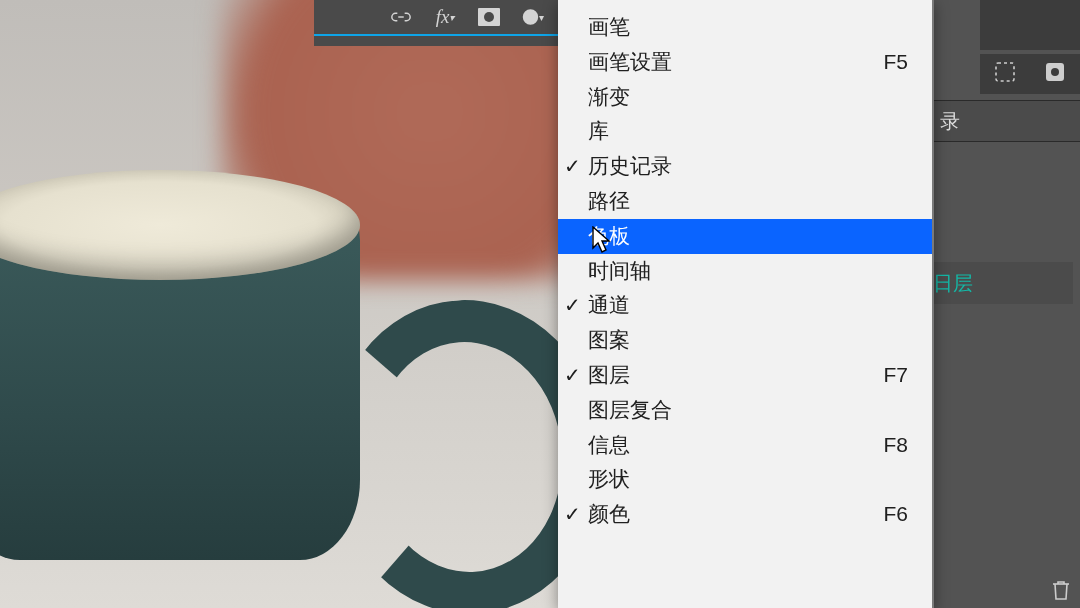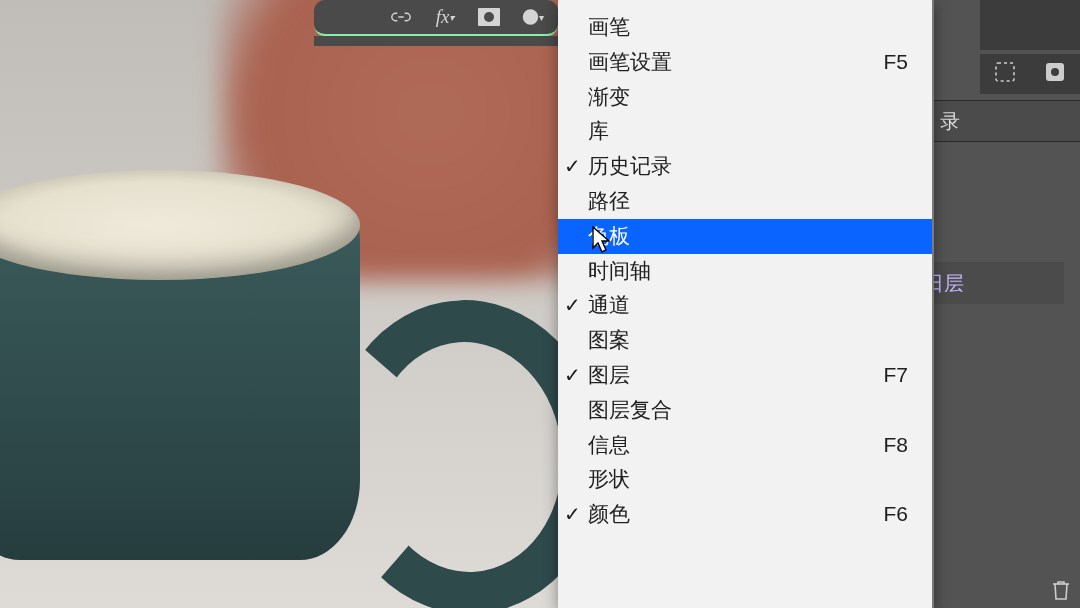--- a/index.html
+++ b/index.html
@@ -66,28 +66,27 @@
     transform: rotate(-4deg);
   }
   
   .layers-toolbar {
     position: absolute;
     left: 314px;
     top: 0;
     width: 244px;
     height: 36px;
     background: #4a4a4a;
-    border-bottom: 2px solid #86efac;
+    border-bottom: 2px solid #0ea5e9;
     display: flex;
     align-items: center;
     justify-content: flex-end;
     gap: 22px;
     padding-right: 14px;
     box-sizing: border-box;
-    border-radius: 11px;
   }
   .layers-toolbar .ico {
     width: 22px;
     height: 22px;
     display: flex;
     align-items: center;
     justify-content: center;
     color: #d4d4d4;
   }
   .layers-toolbar svg { display:block; }
@@ -139,25 +138,25 @@
     border-bottom: 1px solid #2a2a2a;
     display:flex;
     align-items:center;
     padding-left: 8px;
     box-sizing:border-box;
     color:#dcdcdc;
     font-size:20px;
   }
   .side-row {
     position: absolute;
-    right: 16px;
+    right: 7px;
     width: 148px;
     height: 42px;
     background: #4b4b4b;
-    color:#c4b5fd;
+    color:#14b8a6;
     display:flex;
     align-items:center;
     padding-left: 8px;
     box-sizing:border-box;
     font-size:20px;
   }
   .side-bottom {
     position: absolute;
     right: 8px;
     bottom: 2px;

